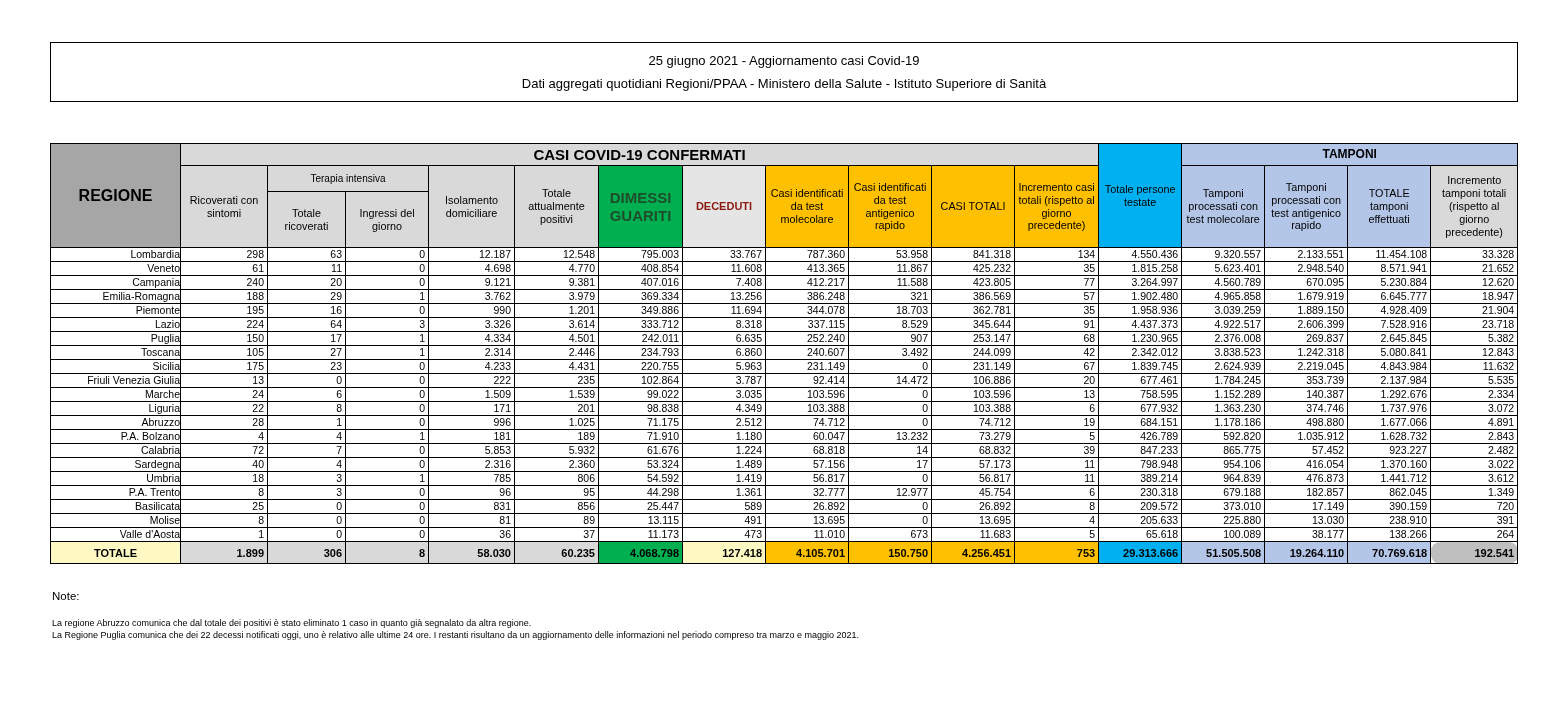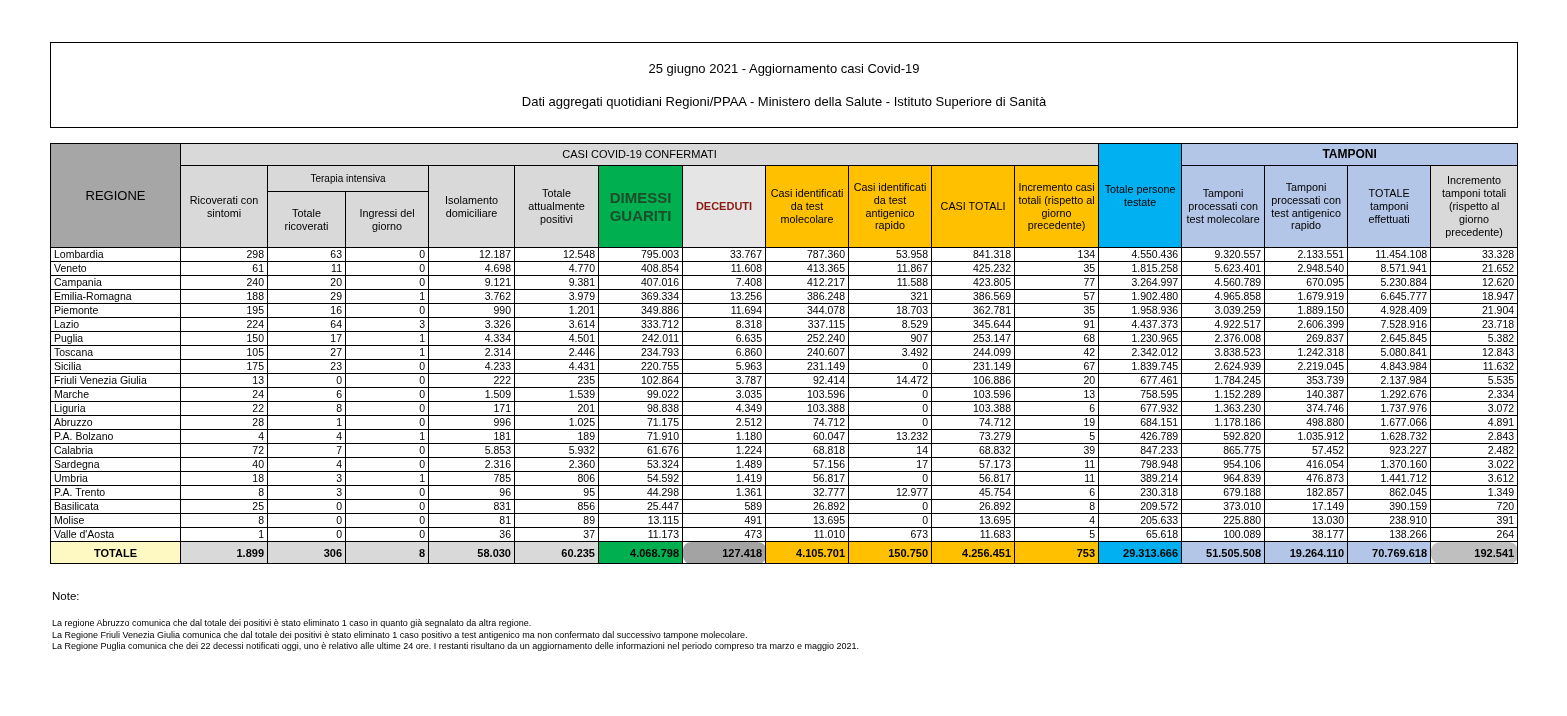--- a/index.html
+++ b/index.html
@@ -5,62 +5,62 @@
   * { margin:0; padding:0; box-sizing:border-box; }
   html,body { background:#ffffff; }
   body {
     width:1567px; height:716px;
     font-family:"Liberation Sans", sans-serif;
     color:#000;
   }
   .page { position:relative; width:1567px; height:716px; background:#fff; overflow:hidden; }
 
   .title-box {
-    position:absolute; left:50px; top:42px; width:1468px; height:86px;
+    position:absolute; left:50px; top:42px; width:1468px; height:60px;
     border:1px solid #000;
     display:flex; flex-direction:column; justify-content:space-evenly; align-items:center;
   }
   .title-box p { font-size:13px; line-height:1; }
 
   table.covid-table {
     position:absolute; left:50px; top:143px; width:1468px;
     border-collapse:collapse; table-layout:fixed;
   }
   table.covid-table th, table.covid-table td {
     border:1px solid #000; overflow:hidden; vertical-align:middle;
   }
   thead th { font-weight:normal; font-size:10.8px; line-height:1.2; text-align:center; padding:1px 2px; }
   tr.hrow-1 { height:22px; }
   tr.hrow-2 { height:26px; }
   tr.hrow-3 { height:56px; }
 
-  .h-regione { background:#A6A6A6; font-weight:normal; font-size:13px; }
-  .h-banner  { background:#D9D9D9; font-weight:normal; font-size:11px; }
+  .h-regione { background:#A6A6A6; font-weight:bold; font-size:16px; }
+  .h-banner  { background:#D9D9D9; font-weight:bold; font-size:15px; }
   .h-gray    { background:#D9D9D9; }
   .h-terapia { font-size:10px; }
   .h-green   { background:#00B050; color:#1E4D2B; font-weight:bold; font-size:15px; }
   .h-red     { background:#e5e5e5; color:#8B1A10; font-weight:bold; font-size:11px; }
   .h-orange  { background:#FFC000; }
   .h-cyan    { background:#00B0F0; }
   .h-blue    { background:#B4C6E7; }
   .h-banner-blue { background:#B4C6E7; font-weight:bold; font-size:12px; }
 
   tbody tr { height:14px; }
   tbody td { font-size:10.5px; line-height:1; background:#fff; }
-  tbody td.region { text-align:left; padding-left:3px; }
+  tbody td.region { text-align:right; padding-left:3px; }
   tbody td.num    { text-align:right; padding-right:3px; }
 
   tfoot tr { height:22px; }
   tfoot td { font-size:11px; font-weight:bold; }
   tfoot td.num { text-align:right; padding-right:3px; }
   .t-label { background:#fef9c3; text-align:center; }
   .t-gray  { background:#D9D9D9; }
   .t-dgray { background:#BFBFBF;border-radius:9px; }
   .t-green { background:#00B050; }
-  .t-red   { background:#a3a3a3;border-radius:8px; }
+  .t-red   { background:#fef9c3; }
   .t-orange{ background:#FFC000; }
   .t-cyan  { background:#00B0F0; }
   .t-blue  { background:#B4C6E7; }
 
   .notes { position:absolute; left:52px; top:590px; width:1480px; }
   .notes .notes-title { font-size:11.5px; margin-bottom:16px; }
   .notes .note-line { font-size:9px; line-height:1.3; }
 </style>
 </head>
 <body>
@@ -540,17 +540,16 @@
           <td class="num t-blue">19.264.110</td>
           <td class="num t-blue">70.769.618</td>
           <td class="num t-dgray">192.541</td>
         </tr>
       </tfoot>
   </table>
 
   <div class="notes">
     <div class="notes-title">Note:</div>
     <div class="note-line">La regione Abruzzo comunica che dal totale dei positivi è stato eliminato 1 caso in quanto già segnalato da altra regione.</div>
-    <div class="note-line">La Regione Friuli Venezia Giulia comunica che dal totale dei positivi è stato eliminato 1 caso positivo a test antigenico ma non confermato dal successivo tampone molecolare.</div>
     <div class="note-line">La Regione Puglia comunica che dei 22 decessi notificati oggi, uno è relativo alle ultime 24 ore. I restanti risultano da un aggiornamento delle informazioni nel periodo compreso tra marzo e maggio 2021.</div>
   </div>
 
 </div>
 
 </body></html>

